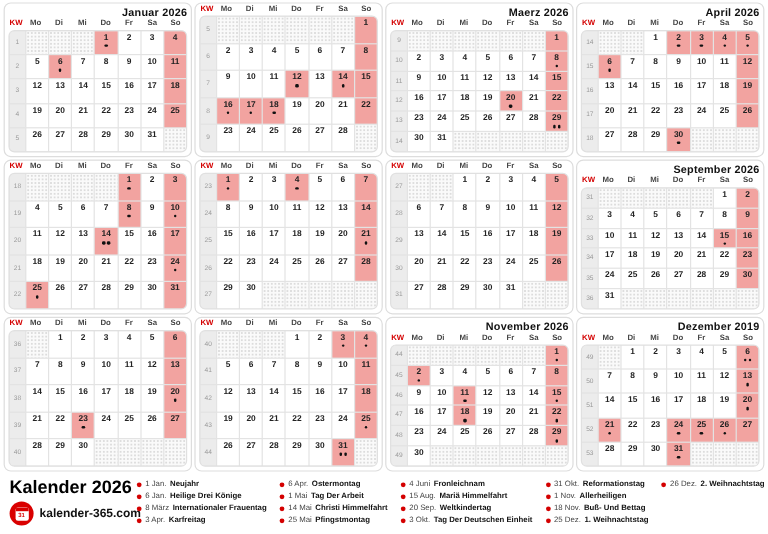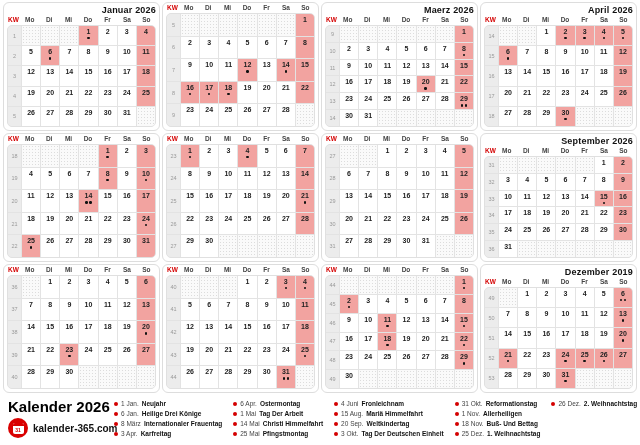--- a/index.html
+++ b/index.html
@@ -1301,20 +1301,21 @@
             <span class="dnum">31</span>
             <span class="dots">
               <i class="dot"></i>
               <i class="dot"></i>
             </span>
           </div>
           <div class="c empty"></div>
         </div>
       </div>
       <div class="card">
+        <div class="mtitle">November 2026</div>
         <div class="hrow">
           <span class="hc kwh">KW</span>
           <span class="hc">Mo</span>
           <span class="hc">Di</span>
           <span class="hc">Mi</span>
           <span class="hc">Do</span>
           <span class="hc">Fr</span>
           <span class="hc">Sa</span>
           <span class="hc">So</span>
         </div>

